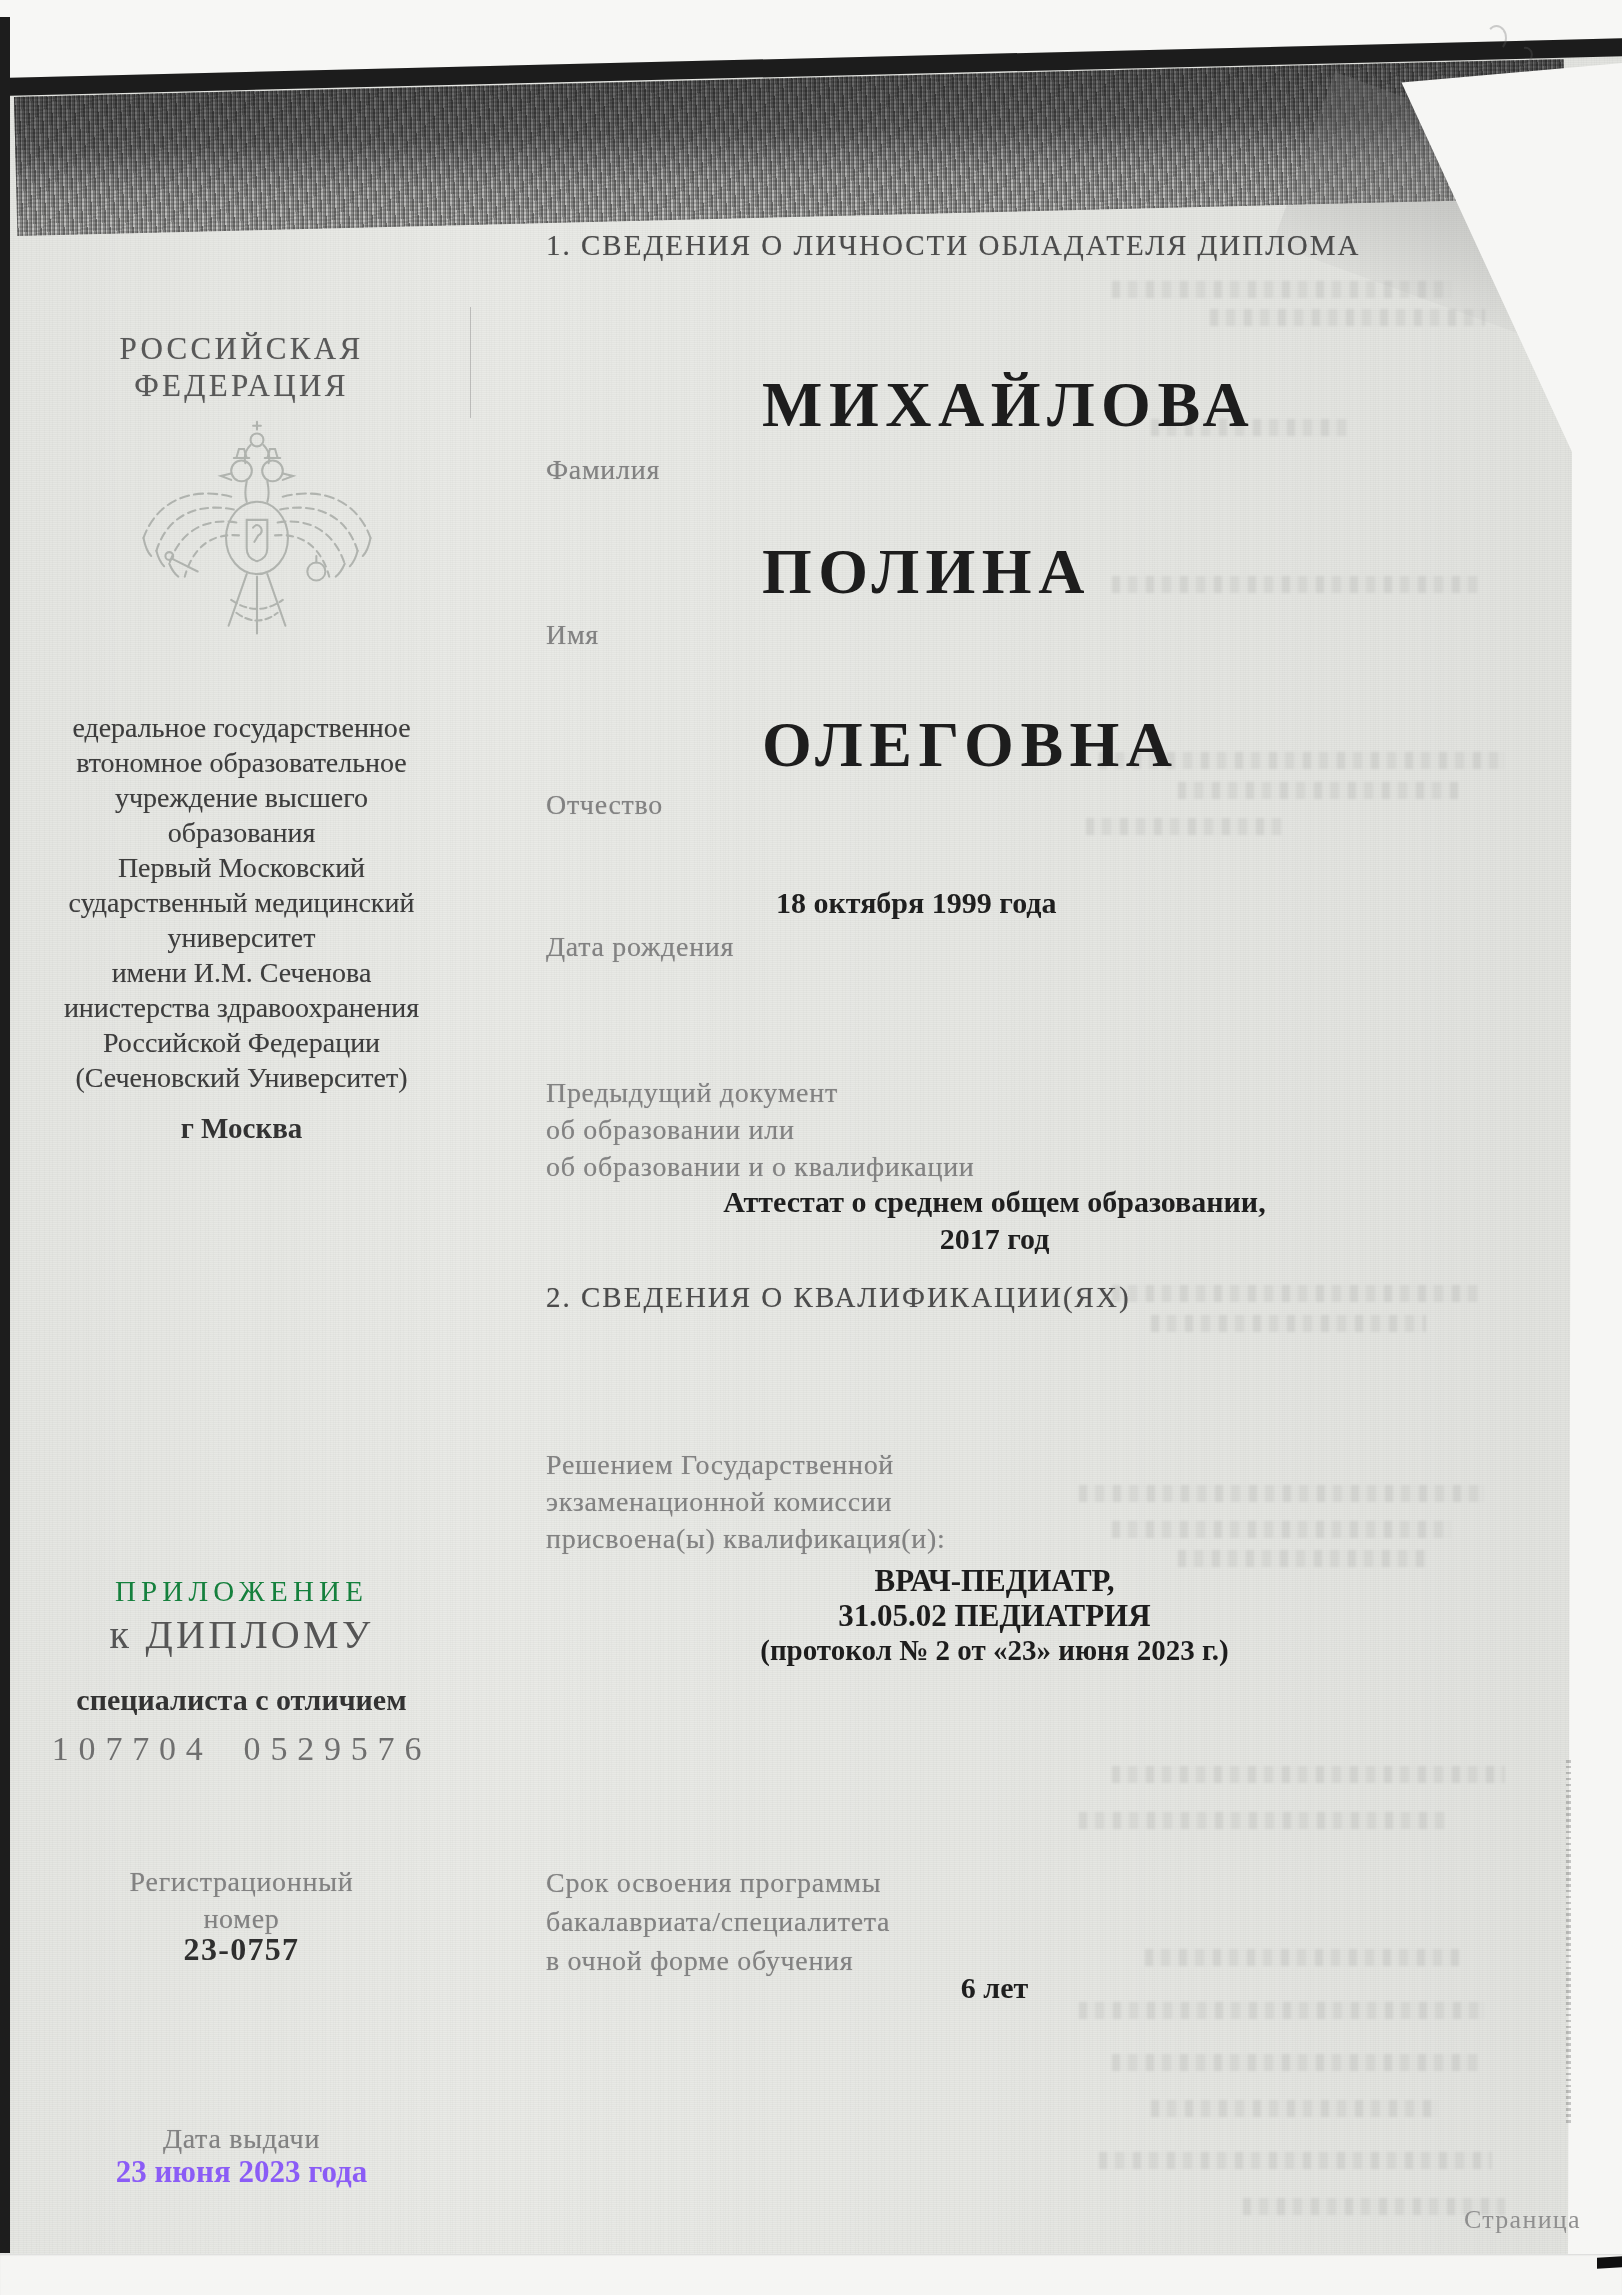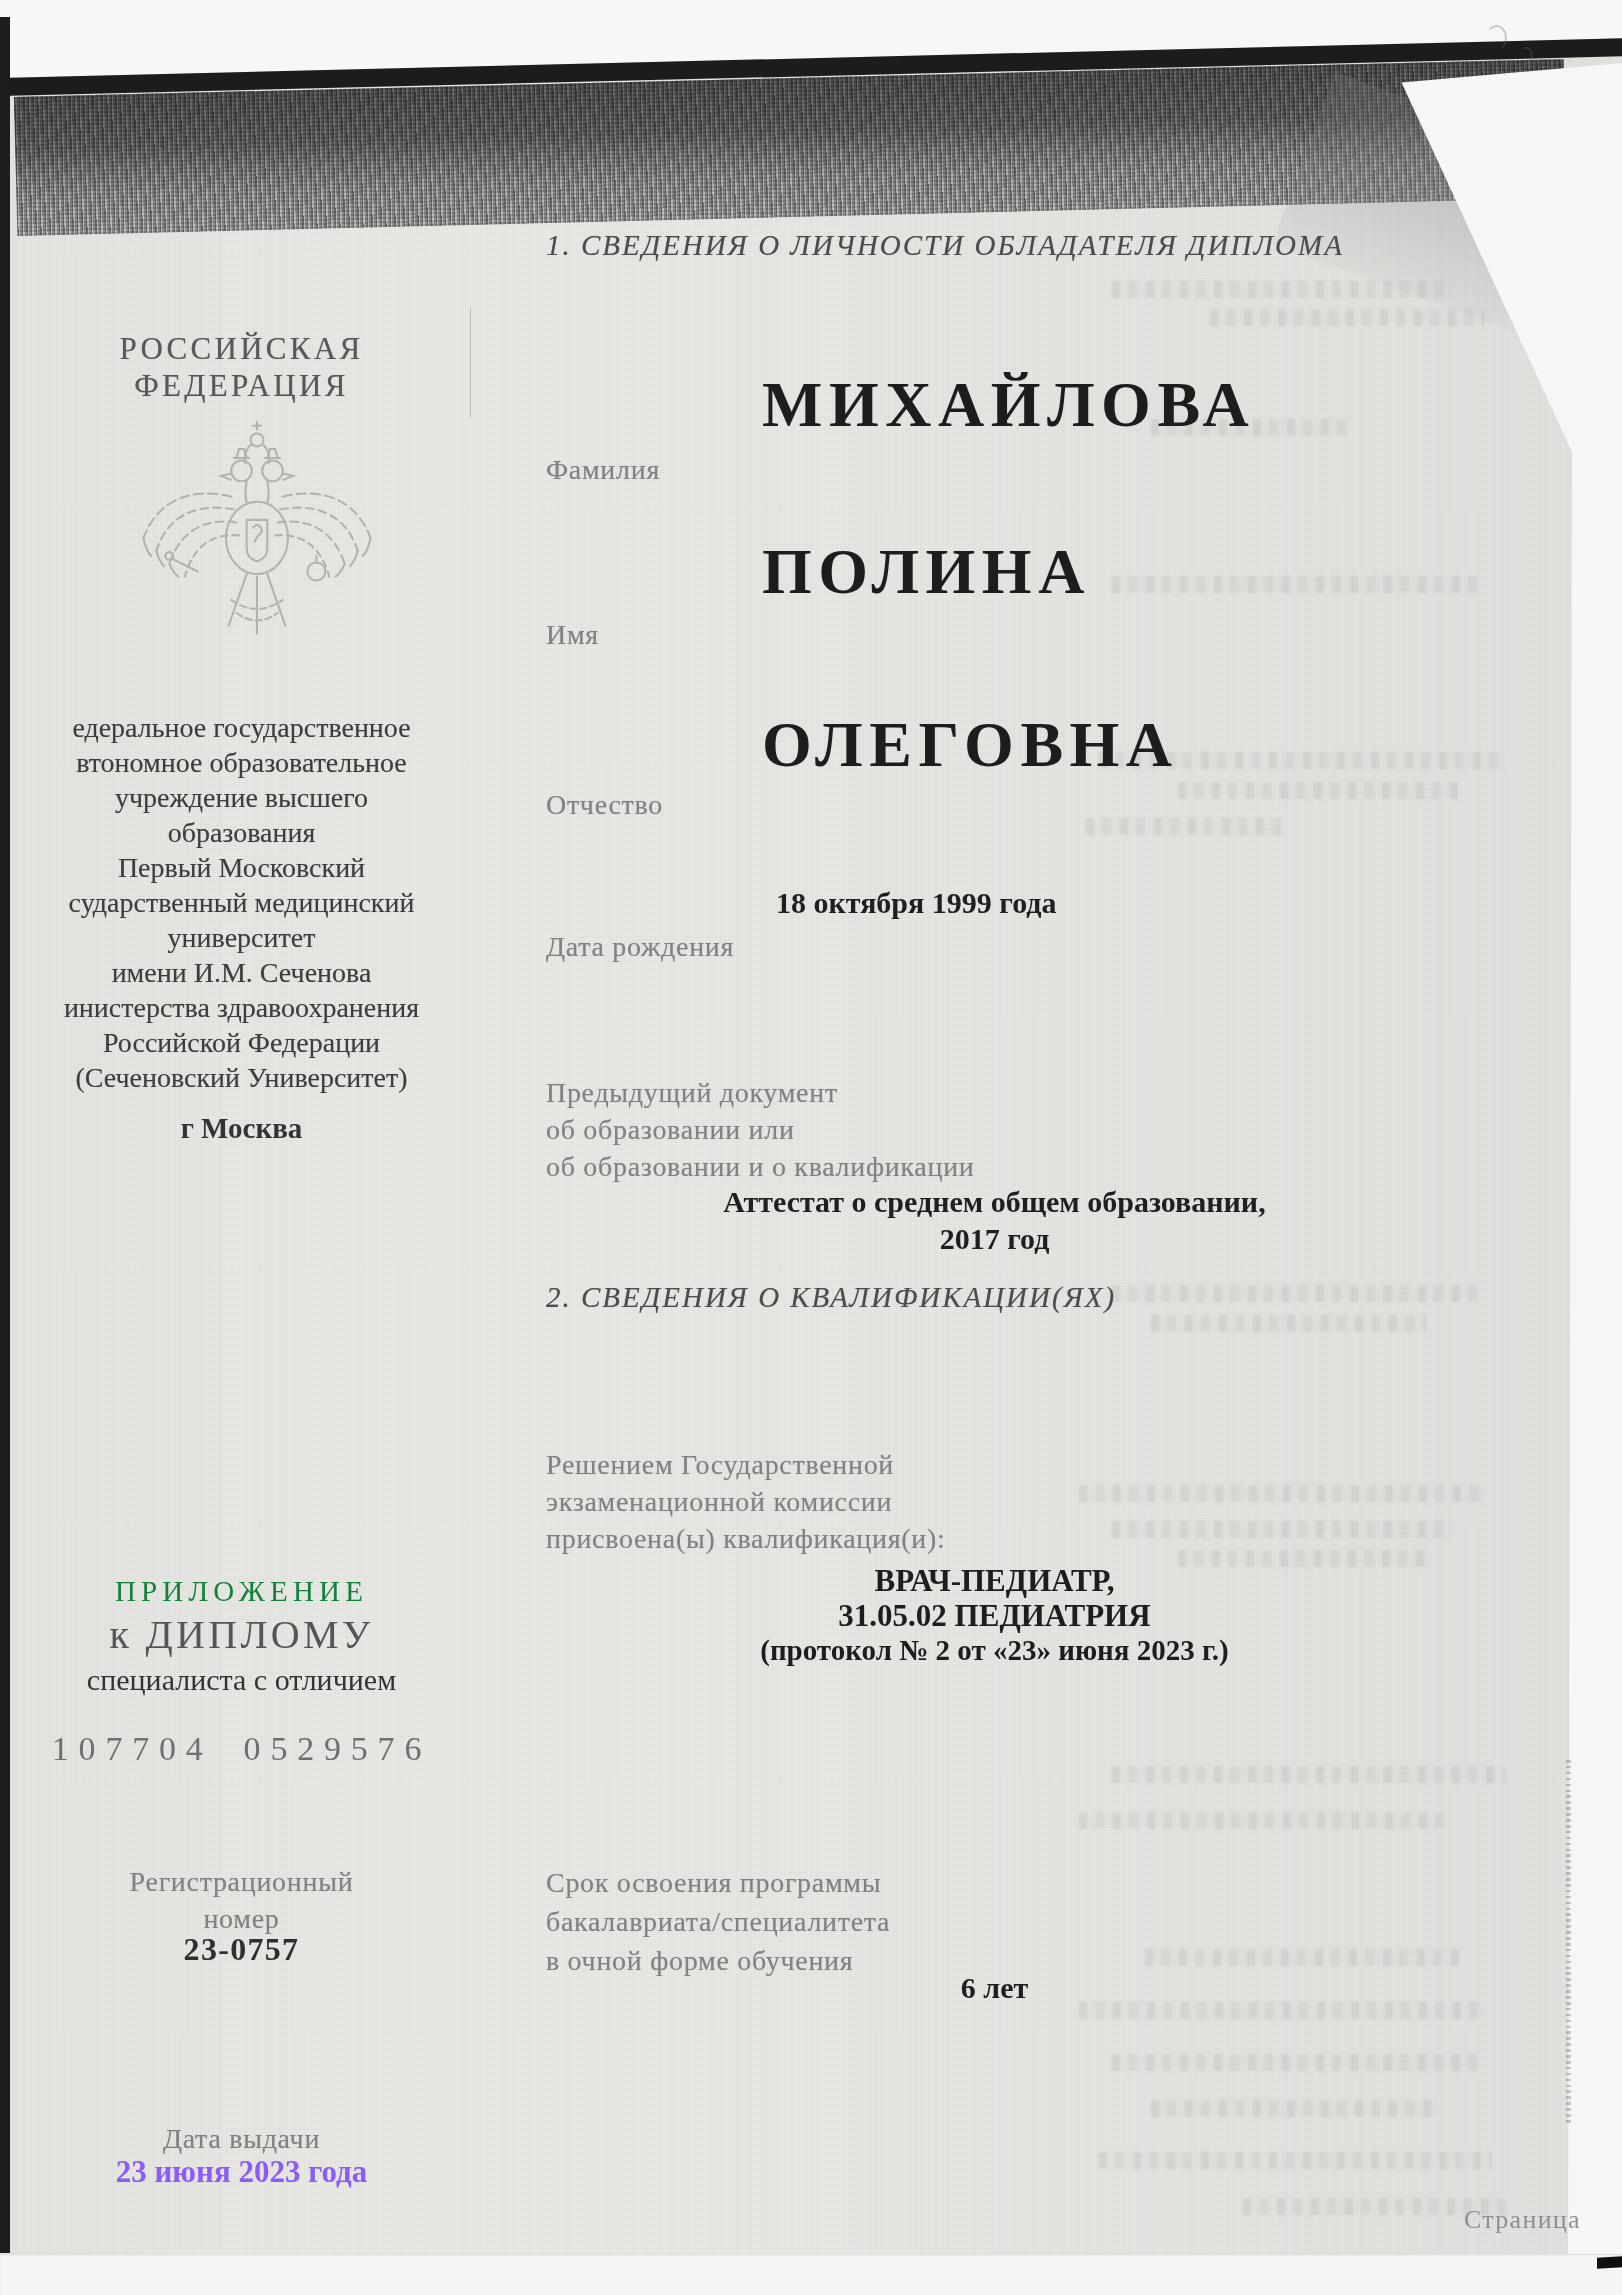--- a/index.html
+++ b/index.html
@@ -61,31 +61,31 @@
   
   .t{position:absolute;z-index:8;white-space:nowrap;}
   .left-col{left:0;width:483px;text-align:center;white-space:normal;}
   .center-col{left:589px;width:811px;text-align:center;white-space:normal;}
 
   .country{font-size:31px;letter-spacing:3.3px;color:#585858;line-height:37px;
     text-shadow:0 0 0.7px rgba(90,90,90,.5);}
   .uni{font-size:28px;line-height:35px;color:#3d3d3d;text-shadow:0 0 0.7px rgba(70,70,70,.4);}
   .city{font-size:29px;font-weight:600;color:#333;}
 
-  .sec-title{font-size:29px;letter-spacing:2px;color:#4c4c4c;text-shadow:0 0 0.7px rgba(80,80,80,.5);font-style:italic;}
+  .sec-title{font-size:29px;letter-spacing:2px;color:#4c4c4c;text-shadow:0 0 0.7px rgba(80,80,80,.5);}
   .lbl{font-size:28px;color:#828282;letter-spacing:0.7px;line-height:37px;
     text-shadow:0 0 0.7px rgba(140,140,140,.6);}
   .big-val{font-size:64px;font-weight:700;letter-spacing:6.5px;color:#1d1d1d;}
   .med-val{font-size:30px;font-weight:700;color:#1f1f1f;line-height:37px;}
   .qual-val{font-size:31px;font-weight:700;color:#1d1d1d;line-height:35px;text-align:center;}
   .qual-val .protocol{font-size:29px;}
 
   .sup1{font-size:29px;letter-spacing:5.2px;color:#15803d;}
   .sup2{font-size:40px;letter-spacing:3.3px;color:#555;}
-  .sup3{font-size:30px;font-weight:400;color:#333;}
+  .sup3{font-size:30px;font-weight:700;color:#333;margin-top:20px;}
   .serial{font-size:34px;letter-spacing:9.8px;color:#6f6f6f;}
   .serial .p2{margin-left:31px;}
   .reg-val{font-size:32px;font-weight:700;letter-spacing:1.3px;color:#2f2f2f;}
   .issue-val{font-size:31px;font-weight:700;color:#8b5cf6;}
   .footer{font-size:26px;color:#8f8f8f;letter-spacing:1.3px;}
 </style>
 </head>
 <body>
 
 <div id="scan">

